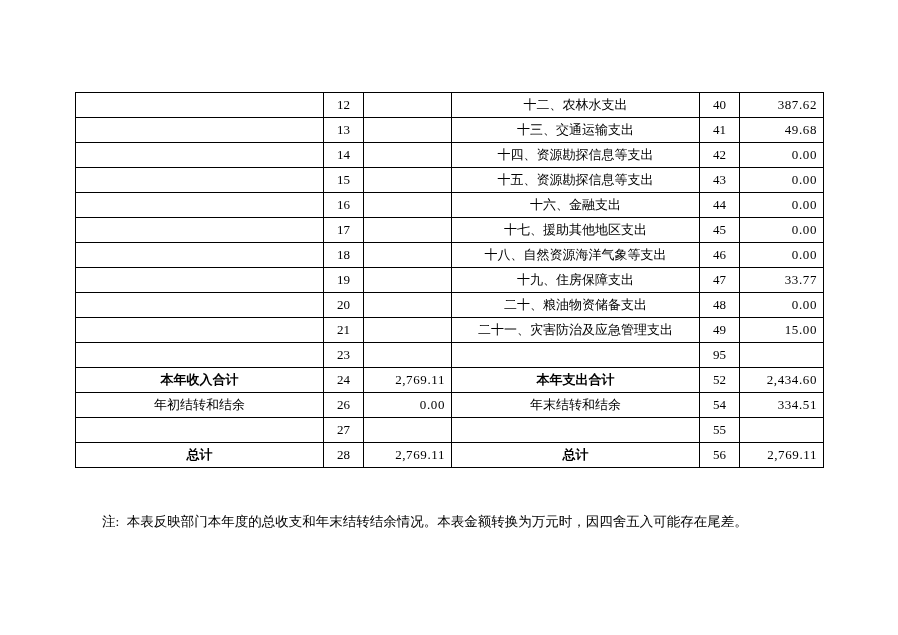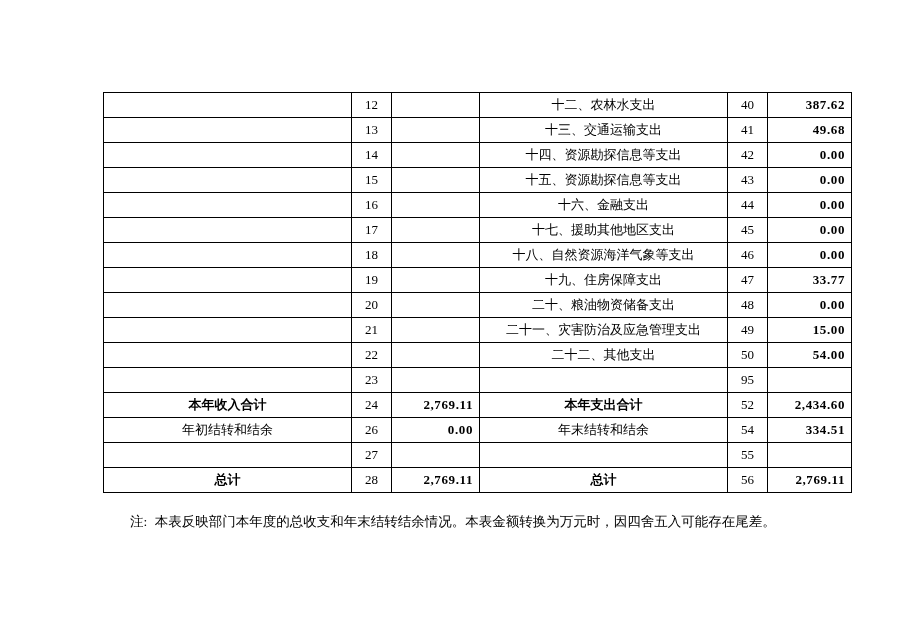--- a/index.html
+++ b/index.html
@@ -12,21 +12,20 @@
     background: #ffffff;
     font-family: "Liberation Serif", "DejaVu Serif", serif;
     color: #000000;
     overflow: hidden;
   }
   .page {
     position: relative;
     width: 738px;
     height: 635px;
     box-sizing: border-box;
-    margin-left: 28px;
   }
   .table-wrap {
     position: absolute;
     left: 75px;
     top: 92px;
     width: 748px;
   }
   table.budget {
     border-collapse: collapse;
     width: 748px;
@@ -45,21 +44,21 @@
   
   col.c-name   { width: 248px; }
   col.c-num    { width: 40px; }
   col.c-amt    { width: 88px; }
   col.c-name2  { width: 248px; }
   col.c-num2   { width: 40px; }
   col.c-amt2   { width: 84px; }
 
   .cell-left   { text-align: center; }
   .cell-center { text-align: center; }
-  .cell-right  { text-align: right; padding-right: 10px; font-weight: bold; }
+  .cell-right  { text-align: right; padding-right: 10px; }
   .bold        { font-weight: bold; }
   .amount {
     font-family: "Liberation Serif", "DejaVu Serif", serif;
     letter-spacing: 0.6px;
   }
   .note {
     position: absolute;
     left: 102px;
     top: 512px;
     font-size: 13.5px;
@@ -161,28 +160,20 @@
         <tr>
           <td class="cell-left"></td>
           <td class="cell-center">21</td>
           <td class="cell-right amount"></td>
           <td class="cell-left">二十一、灾害防治及应急管理支出</td>
           <td class="cell-center">49</td>
           <td class="cell-right amount">15.00</td>
         </tr>
         <tr>
           <td class="cell-left"></td>
-          <td class="cell-center">22</td>
-          <td class="cell-right amount"></td>
-          <td class="cell-left">二十二、其他支出</td>
-          <td class="cell-center">50</td>
-          <td class="cell-right amount">54.00</td>
-        </tr>
-        <tr>
-          <td class="cell-left"></td>
           <td class="cell-center">23</td>
           <td class="cell-right amount"></td>
           <td class="cell-left"></td>
           <td class="cell-center">95</td>
           <td class="cell-right amount"></td>
         </tr>
         <tr>
           <td class="cell-center bold">本年收入合计</td>
           <td class="cell-center">24</td>
           <td class="cell-right amount">2,769.11</td>

